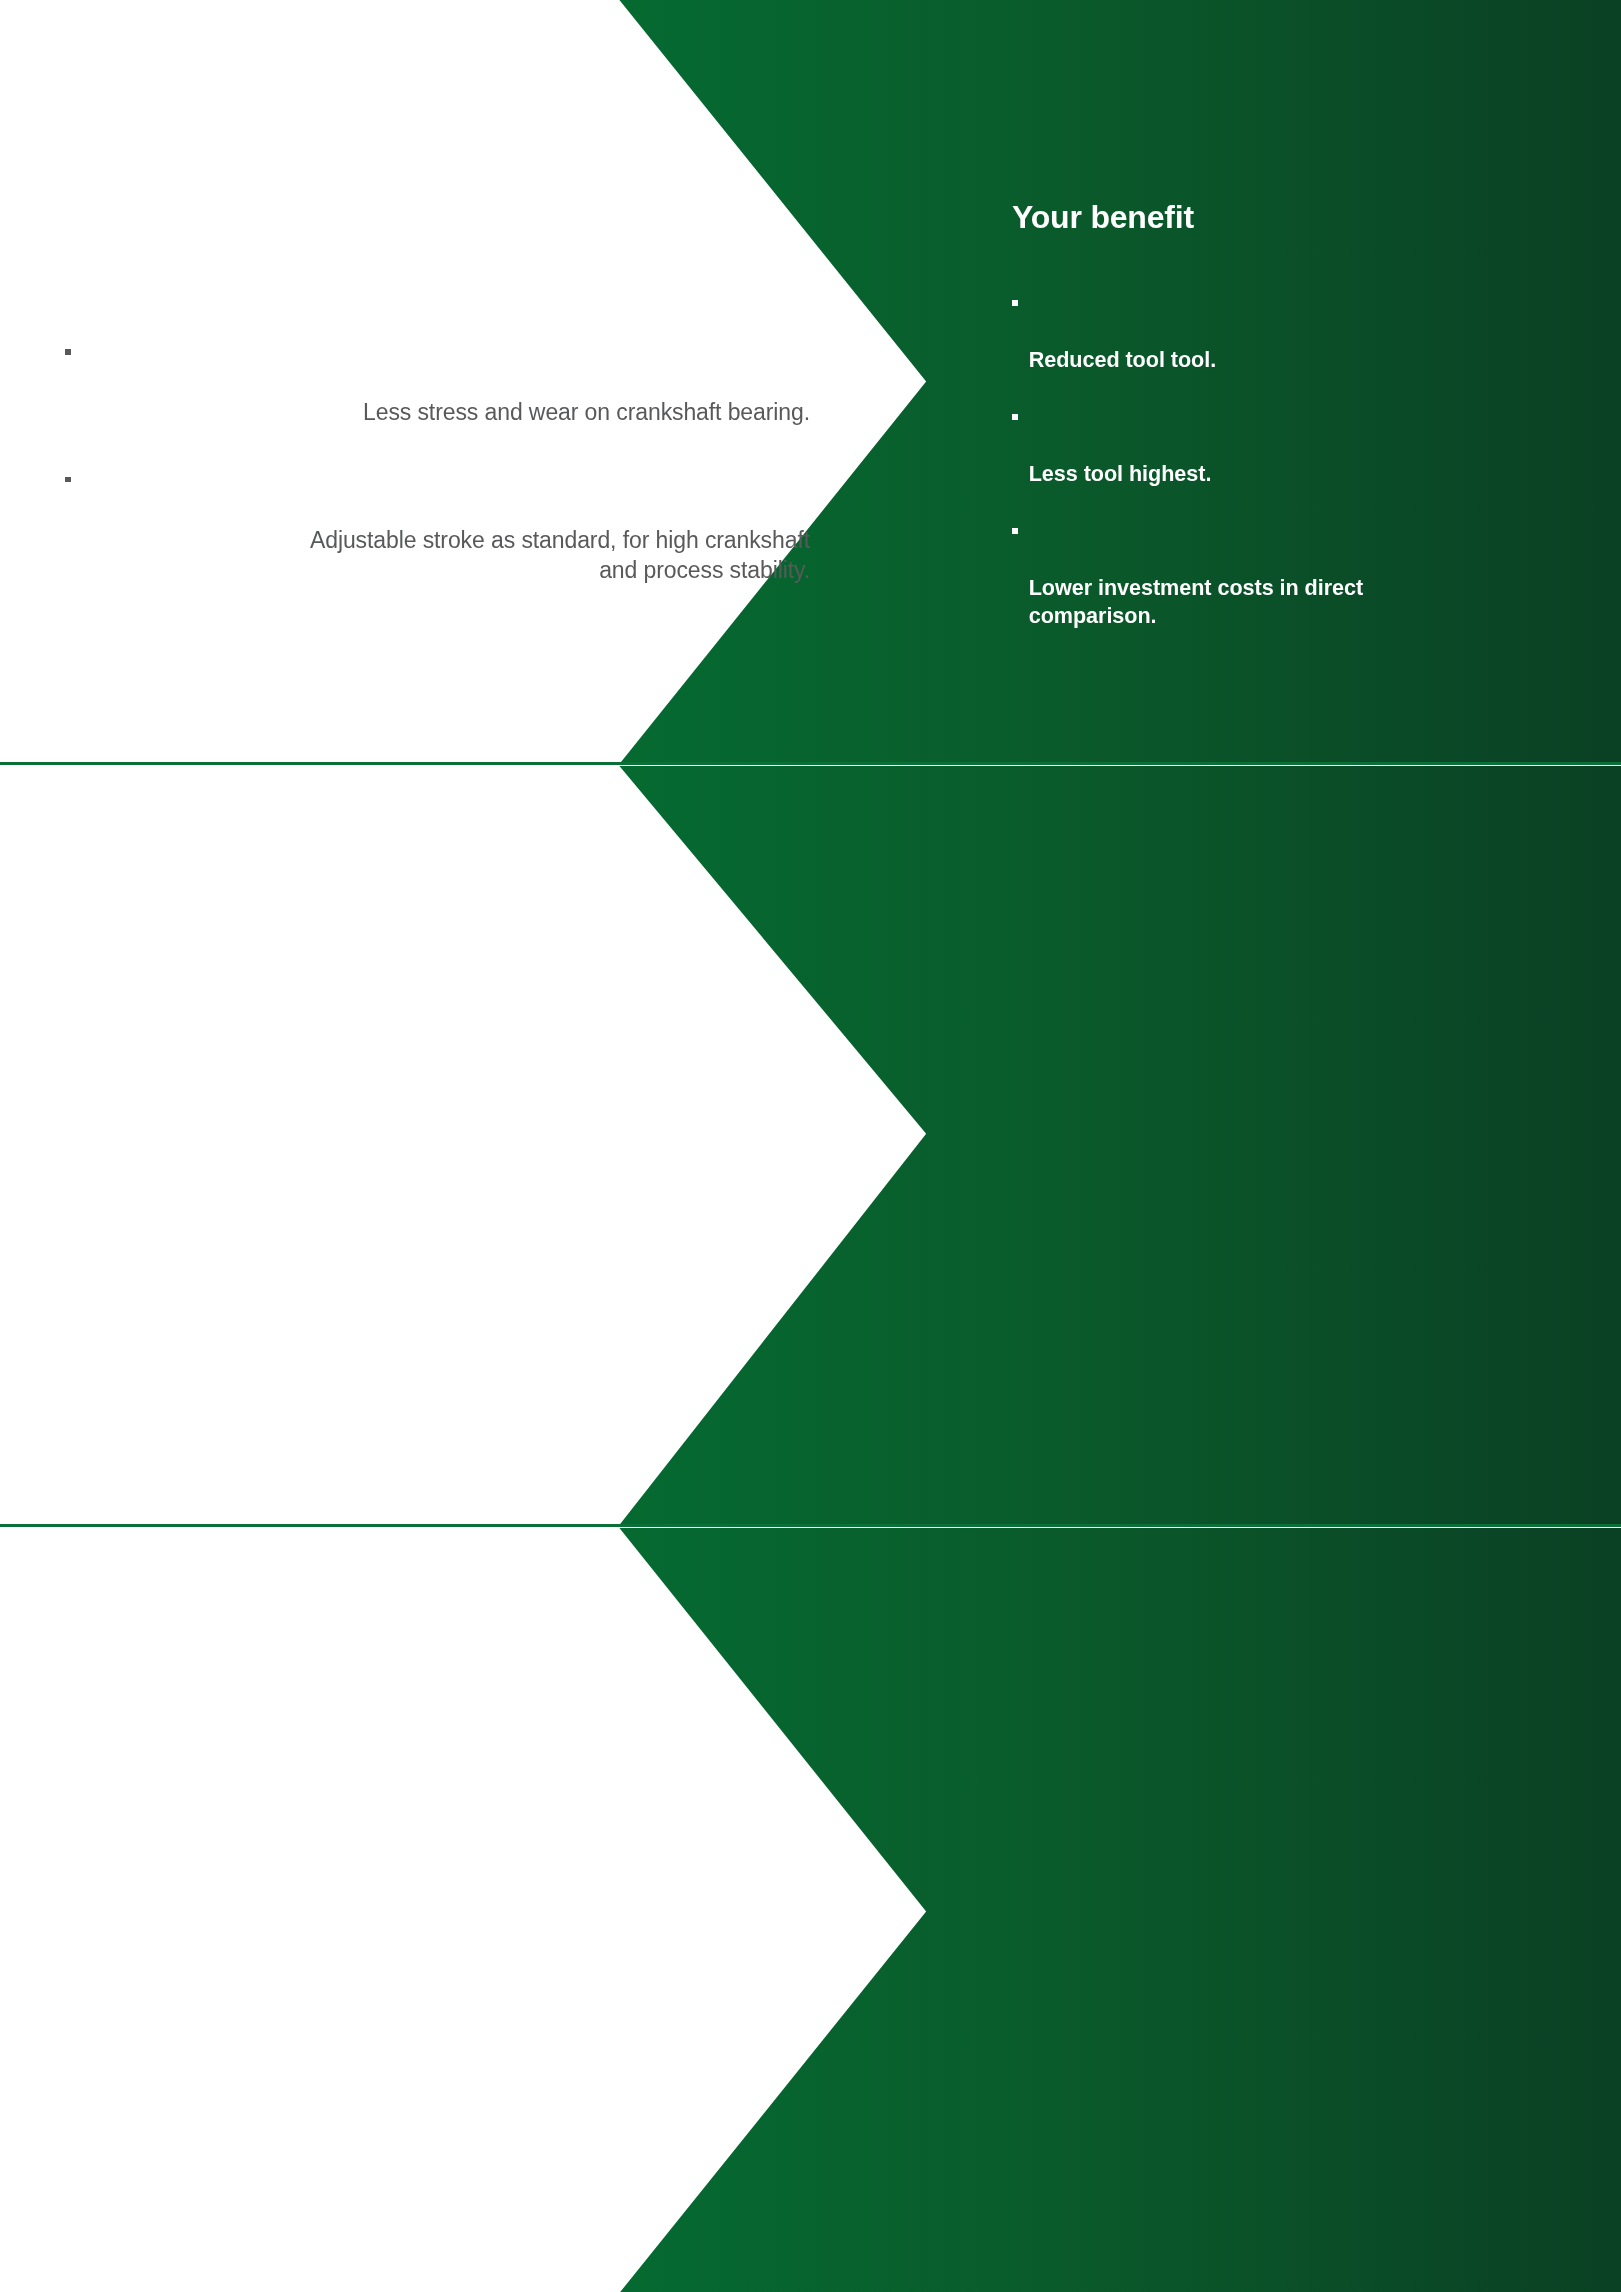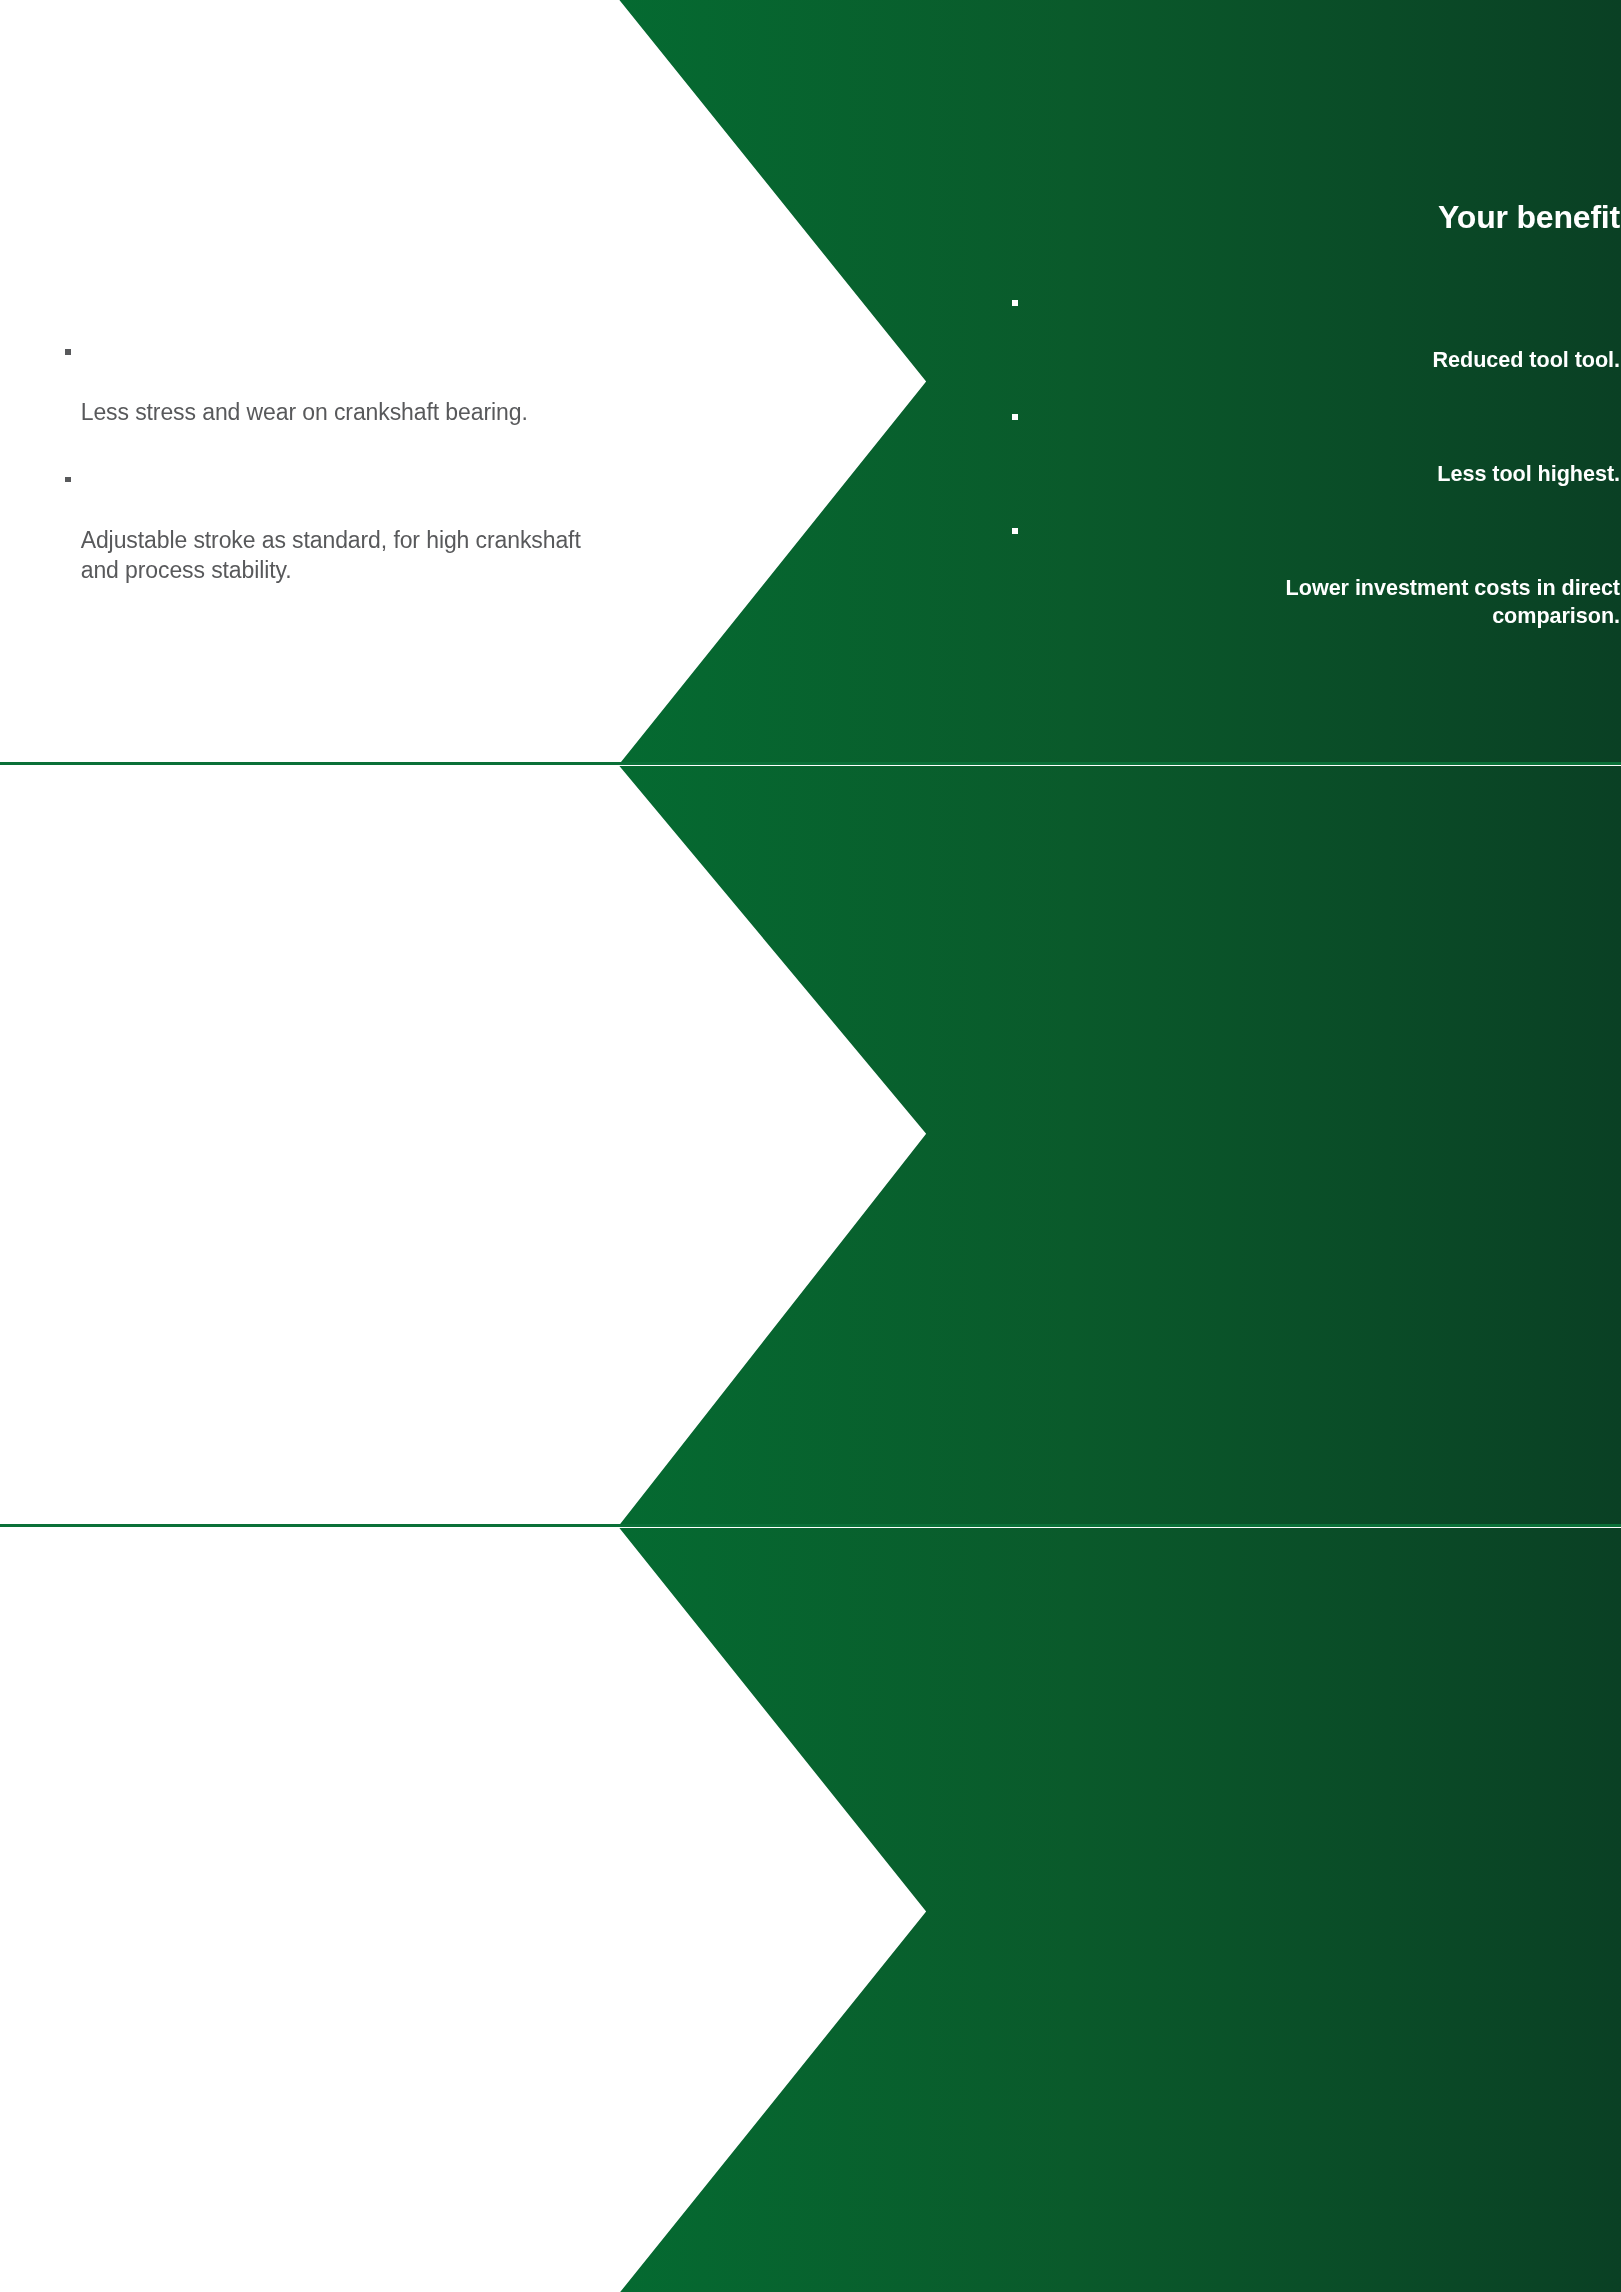--- a/index.html
+++ b/index.html
@@ -51,36 +51,37 @@
     line-height:30px;
     font-weight:400;
     letter-spacing:-0.1px;
     white-space:pre-line;
     width:745px;
   }
   .left-list li{
     position:relative;
     padding-left:15.7px;
     margin:0 0 7.8px 0;
+    text-align:right;
   }
   .left-list li:last-child{margin-bottom:0;}
   .left-list li .bullet{
     position:absolute;
     left:0;top:11.8px;
     width:5.9px;height:5.9px;
     background:#58595b;
   }
   #left-1{left:65px;top:307px;}
 
   
   .benefit{
     position:absolute;
     width:608px;
   }
-  #benefit-1{left:1012px;top:199px;text-align:right;}
+  #benefit-1{left:1012px;top:199px;}
 
   .benefit-title{
     margin:0 0 26.5px 0;
     color:#ffffff;
     font-size:32px;
     line-height:36px;
     font-weight:bold;
     letter-spacing:-0.2px;
   }
   .benefit-list{

